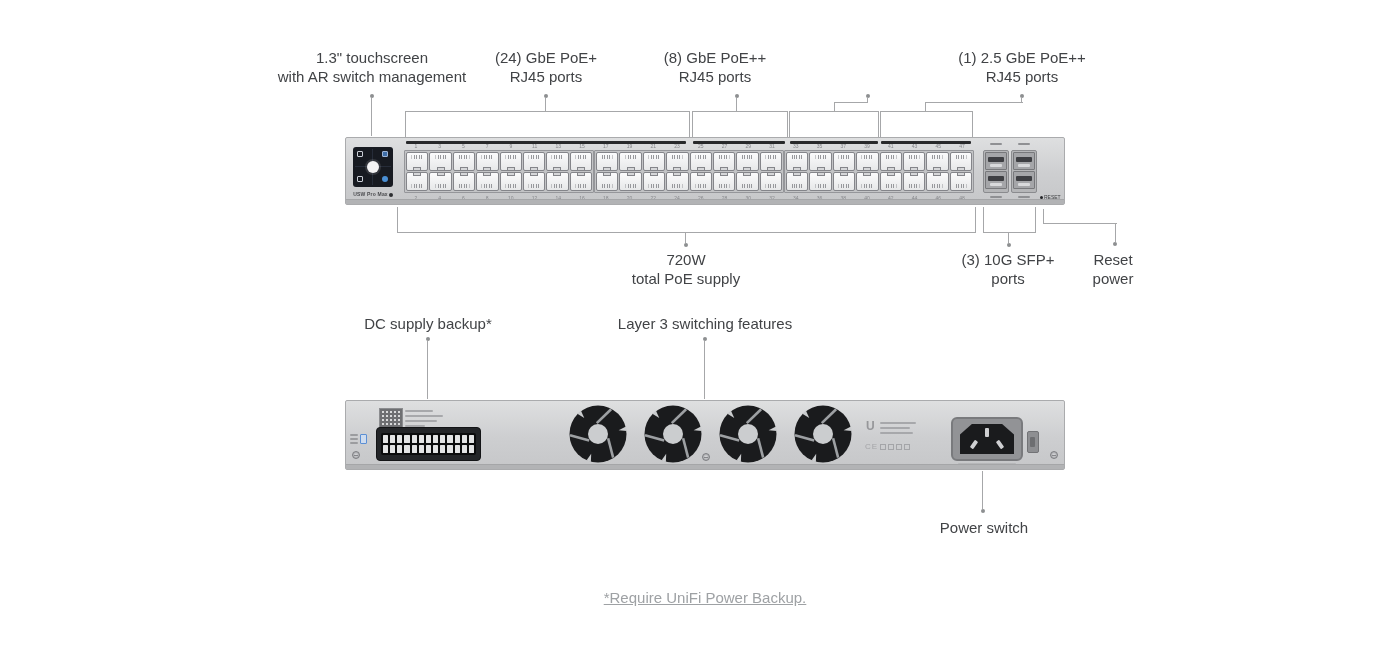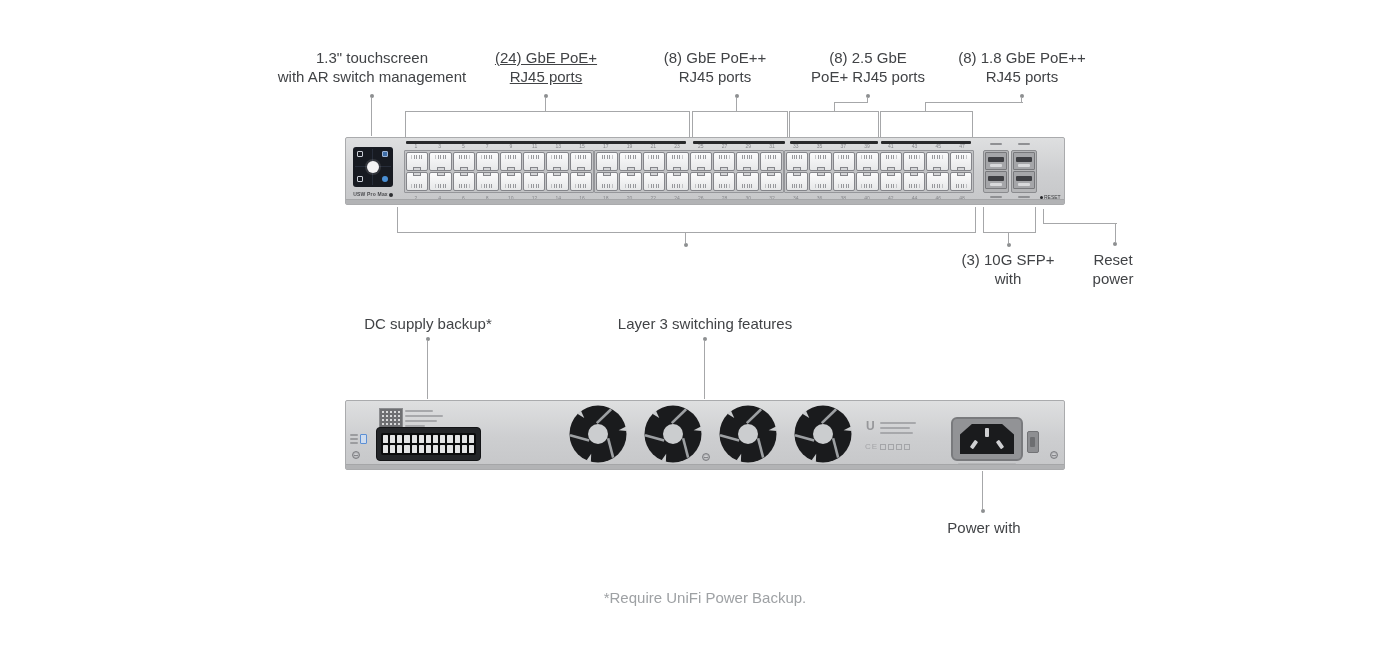--- a/index.html
+++ b/index.html
@@ -105,34 +105,30 @@
 </style>
 </head>
 <body>
 
 <div class="stage">
 
   <div class="co-label" style="left:372px;top:48px;">
     <span>1.3" touchscreen</span>
     <span class="l2">with AR switch management</span>
   </div>
-  <div class="co-label" style="left:546px;top:48px;text-decoration:underline;">
+  <div class="co-label" style="left:546px;top:48px;">
     <span>(24) GbE PoE+</span>
     <span class="l2">RJ45 ports</span>
   </div>
   <div class="co-label" style="left:715px;top:48px;">
     <span>(8) GbE PoE++</span>
     <span class="l2">RJ45 ports</span>
   </div>
-  <div class="co-label" style="left:868px;top:48px;">
-    <span>(8) 2.5 GbE</span>
-    <span class="l2">PoE+ RJ45 ports</span>
-  </div>
   <div class="co-label" style="left:1022px;top:48px;">
-    <span>(8) 1.8 GbE PoE++</span>
+    <span>(1) 2.5 GbE PoE++</span>
     <span class="l2">RJ45 ports</span>
   </div>
 
   <div class="dot" style="left:370px;top:94px;"></div>
   <div class="vline" style="left:371px;top:98px;height:38px;"></div>
 
   <div class="dot" style="left:544px;top:94px;"></div>
   <div class="vline" style="left:545px;top:98px;height:13px;"></div>
   <div class="brk-top" style="left:405px;top:111px;width:283px;height:25px;"></div>
 
@@ -299,27 +295,31 @@
     <div class="sfp-mark" style="left:644px;top:58px;width:12px;"></div>
     <div class="sfp-mark" style="left:672px;top:58px;width:12px;"></div>
 
     <div class="reset-btn"><i></i><span>RESET</span></div>
     <div class="bottom-strip"></div>
   </div>
 
   <div class="brk-bot" style="left:397px;top:207px;width:577px;height:25px;"></div>
   <div class="vline" style="left:685px;top:232px;height:11px;"></div>
   <div class="dot" style="left:684px;top:243px;"></div>
+  <div class="co-label" style="left:686px;top:250px;">
+    <span>720W</span>
+    <span class="l2">total PoE supply</span>
+  </div>
 
   <div class="brk-bot" style="left:983px;top:207px;width:51px;height:25px;"></div>
   <div class="vline" style="left:1008px;top:232px;height:11px;"></div>
   <div class="dot" style="left:1006.5px;top:243px;"></div>
   <div class="co-label" style="left:1008px;top:250px;">
     <span>(3) 10G SFP+</span>
-    <span class="l2">with</span>
+    <span class="l2">ports</span>
   </div>
 
   <div class="jog-lb" style="left:1043px;top:209px;width:73px;height:14px;"></div>
   <div class="vline" style="left:1114.5px;top:223px;height:19px;"></div>
   <div class="dot" style="left:1113px;top:242px;"></div>
   <div class="co-label" style="left:1113px;top:250px;">
     <span>Reset</span>
     <span class="l2">power</span>
   </div>
 
@@ -439,18 +439,18 @@
     </div>
     <div class="spec-bar"></div>
     <div class="clip"></div>
     <div class="screw" style="left:704px;top:50px;"></div>
     <div class="bottom-strip"></div>
   </div>
 
   <div class="vline" style="left:982px;top:471px;height:38px;"></div>
   <div class="dot" style="left:980.5px;top:509px;"></div>
   <div class="co-label" style="left:984px;top:518px;">
-    <span>Power with</span>
-  </div>
-
-  <div class="footnote" style="left:705px;top:589px;">*Require UniFi Power Backup.</div>
+    <span>Power switch</span>
+  </div>
+
+  <div class="footnote" style="left:705px;top:589px;text-decoration:underline;">*Require UniFi Power Backup.</div>
 
 </div>
 
 </body></html>

